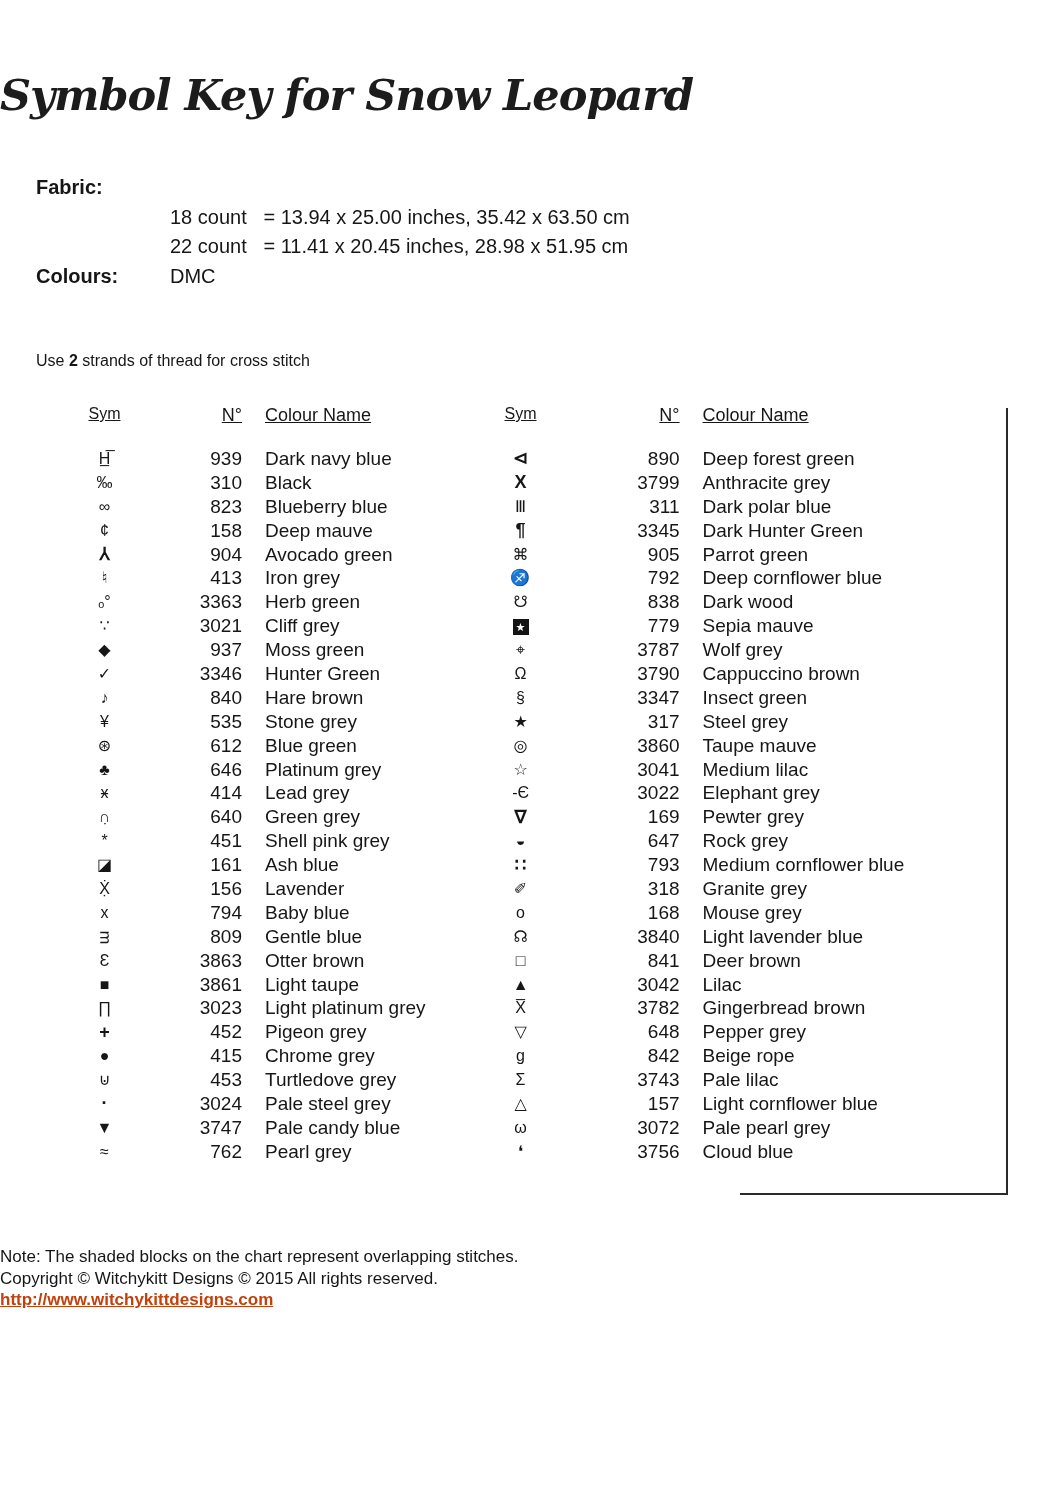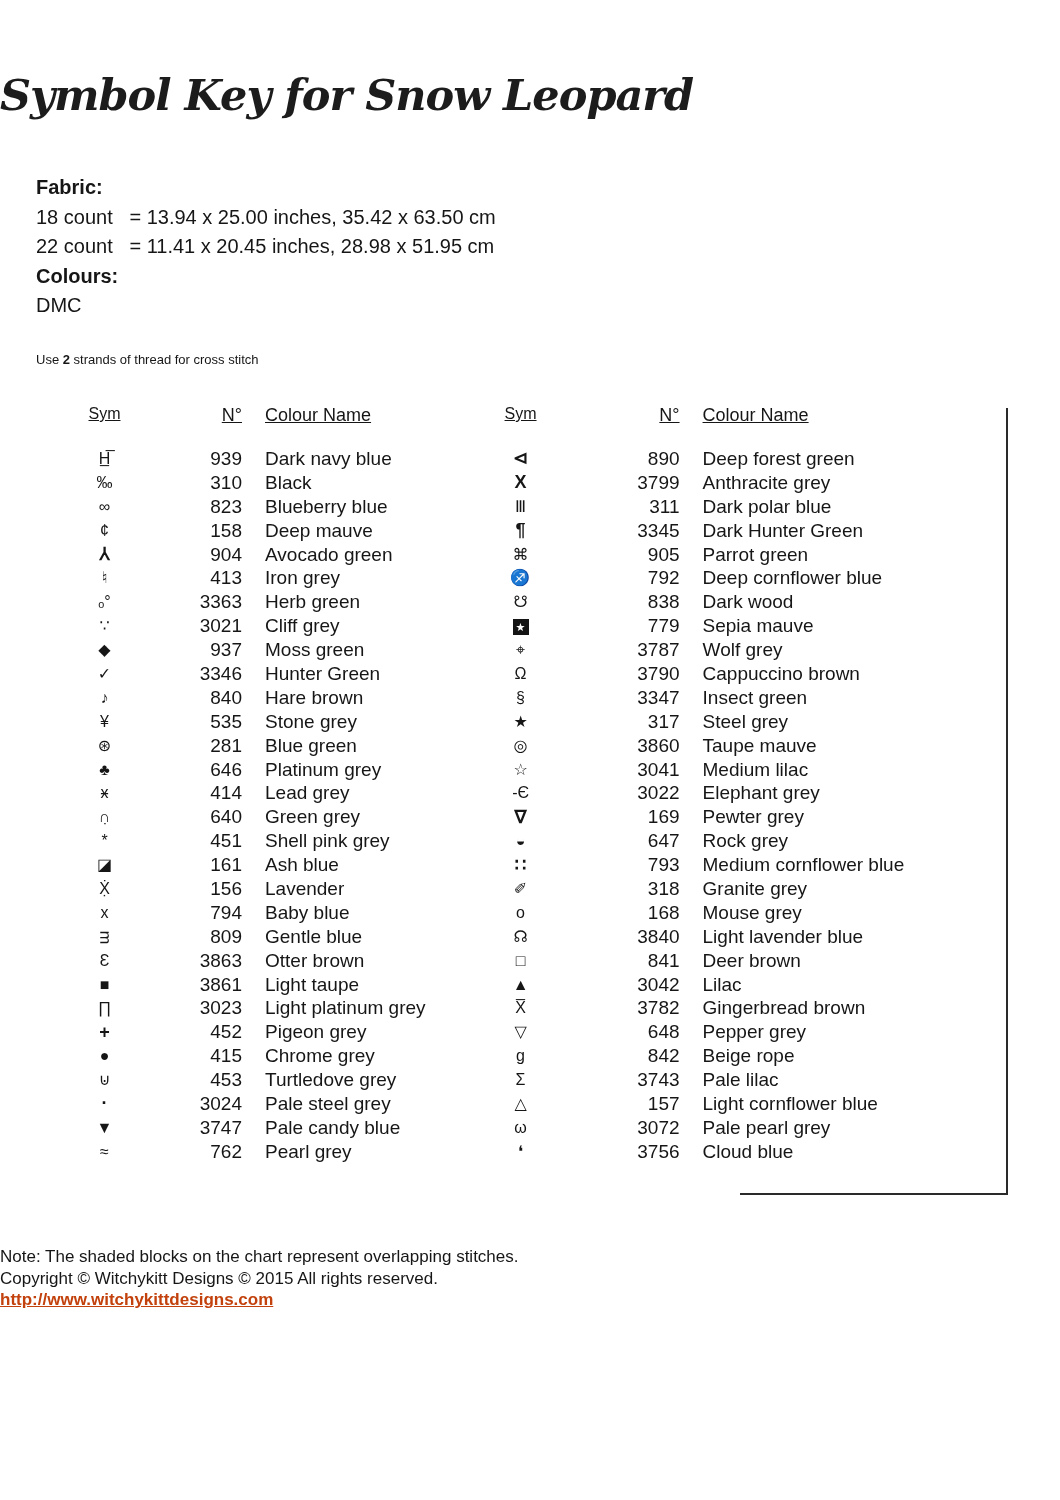--- a/index.html
+++ b/index.html
@@ -6,24 +6,24 @@
   body{
     width:1060px;height:1500px;position:relative;background:#ffffff;
     font-family:"Liberation Sans",sans-serif;color:#161616;overflow:hidden;
   }
   .page-title{
     position:absolute;top:70px;left:0;width:1060px;
     font-family:"DejaVu Serif",serif;font-style:italic;font-weight:bold;
     font-size:43px;letter-spacing:-1px;color:#1c1c1c;
   }
   .info-block{position:absolute;top:173px;left:36px;font-size:20px;}
-  .info-line{display:flex;line-height:29.5px;flex-direction:column;}
+  .info-line{display:flex;line-height:29.5px;}
   .info-label{width:134px;font-weight:bold;}
   .info-value{white-space:pre-wrap;}
-  .strands-line{position:absolute;top:352px;left:36px;font-size:13px;white-space:pre-wrap;}
+  .strands-line{position:absolute;top:352px;left:36px;font-size:16px;white-space:pre-wrap;}
   .strands-line .b{font-weight:bold;}
 
   .key-table{position:absolute;top:405px;left:0;width:1060px;}
   .cols{display:flex;align-items:flex-start;gap:24px;}
   .col{display:block;}
   .col-left{margin-left:62px;}
   .col-right{margin-left:40px;}
   .hdr{display:flex;font-size:18px;margin-bottom:21px;}
   .hdr .hcell{text-decoration:underline;}
   .row{display:flex;height:23.9px;align-items:center;font-size:19px;}
@@ -131,21 +131,21 @@
             <span class="c-num">840</span>
             <span class="c-name">Hare brown</span>
           </div>
           <div class="row">
             <span class="c-sym"><span class="glyph">¥</span></span>
             <span class="c-num">535</span>
             <span class="c-name">Stone grey</span>
           </div>
           <div class="row">
             <span class="c-sym"><span class="glyph">⊛</span></span>
-            <span class="c-num">281</span>
+            <span class="c-num">612</span>
             <span class="c-name">Blue green</span>
           </div>
           <div class="row">
             <span class="c-sym"><span class="glyph">♣</span></span>
             <span class="c-num">646</span>
             <span class="c-name">Platinum grey</span>
           </div>
           <div class="row">
             <span class="c-sym"><span class="glyph">ӿ</span></span>
             <span class="c-num">414</span>

